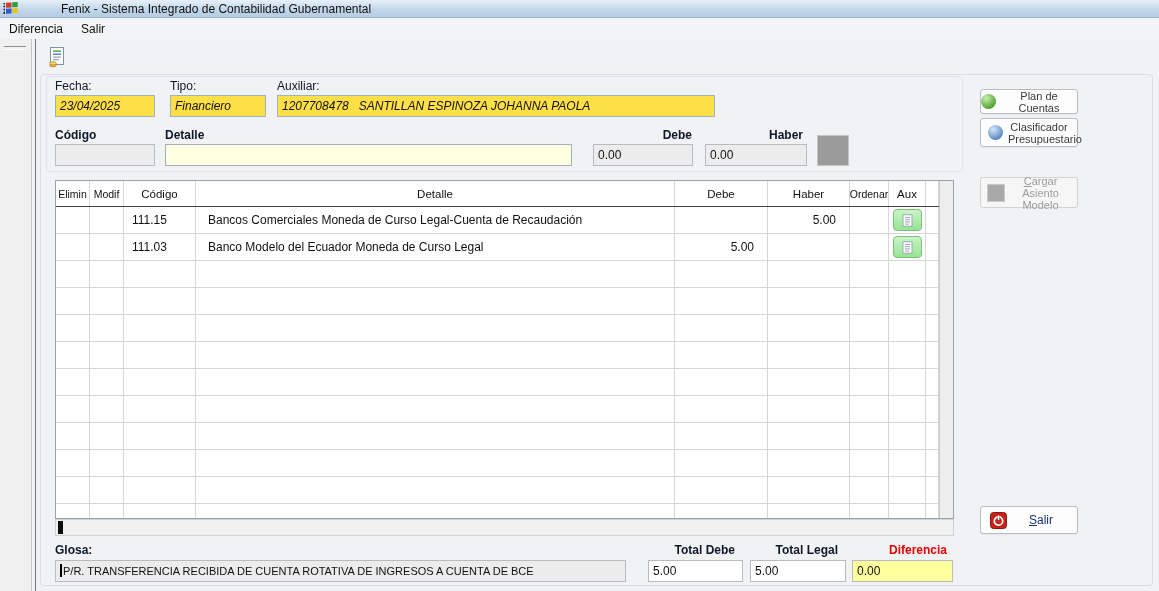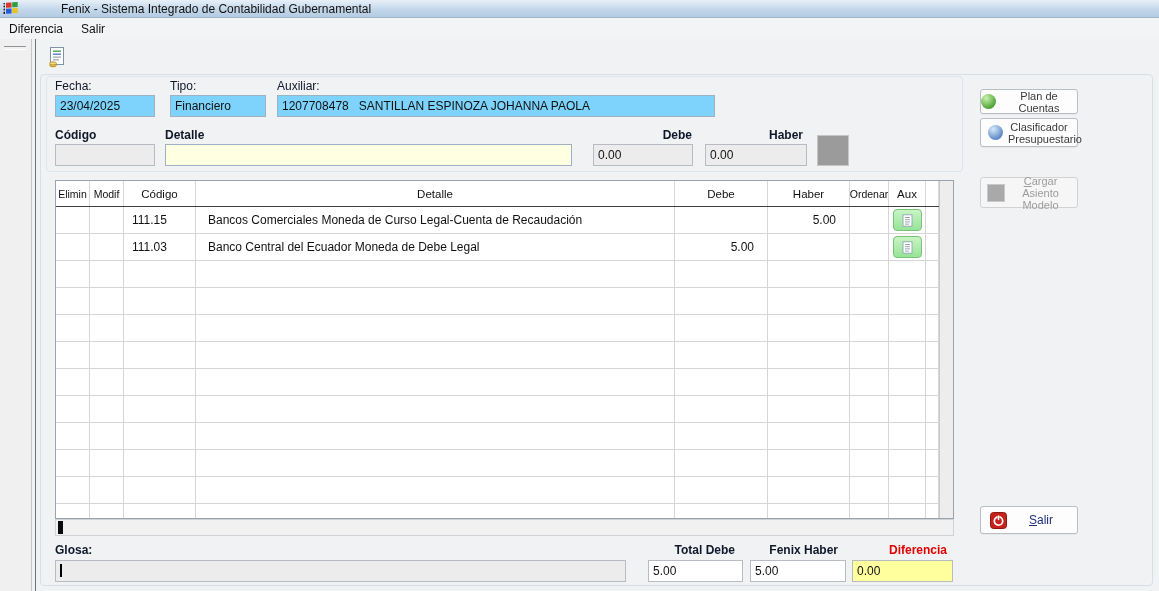--- a/index.html
+++ b/index.html
@@ -23,21 +23,21 @@
   
   .outerbox{position:absolute;left:40px;top:74px;width:1113px;height:512px;border:1px solid #d9dfe6;border-radius:4px;box-sizing:border-box;}
   .formbox{position:absolute;left:46px;top:76px;width:917px;height:96px;border:1px solid #dbe6f0;border-radius:4px;box-sizing:border-box;}
   
   .lbl{position:absolute;font-size:12px;color:#0f172a;white-space:nowrap;}
   .lbl.b{font-weight:bold;}
   .lbl.r{text-align:right;}
   .lbl.red{color:#e30000;font-weight:bold;}
   .fld{position:absolute;box-sizing:border-box;border:1px solid #9db2c2;background:#fff;
        font-size:12px;color:#111;padding:2px 4px;line-height:16px;overflow:hidden;white-space:pre;}
-  .fld.cyan{background:#7dd3fc;}
+  .fld.cyan{background:#fde047;font-style:italic;}
   .fld.yellow{background:#ffffe1;}
   .fld.gray{background:#ececec;border-color:#b7bcc2;}
   .fld.warn{background:#ffff9e;border-color:#b7bcc2;}
   .fld.white{border-color:#b7bcc2;}
   .fld.num{text-align:left;padding-right:20px;}
   .caret{display:inline-block;width:2px;height:13px;background:#000;vertical-align:-2px;margin-right:1px;}
   .swatch{position:absolute;left:817px;top:135px;width:32px;height:31px;background:#9b9b9b;border:1px solid #c6c6c6;box-sizing:border-box;cursor:pointer;}
   
   .grid{position:absolute;left:55px;top:180px;width:899px;height:339px;background:#fff;border:1px solid #9aa2aa;box-sizing:border-box;overflow:hidden;}
   .gridinner{position:absolute;left:0;top:0;right:14px;bottom:0;}
@@ -172,21 +172,21 @@
             </svg>
           </span>
         </div>
         <div class="cell"></div>
       </div>
 
       <div class="grow">
         <div class="cell"></div>
         <div class="cell"></div>
         <div class="cell code">111.03</div>
-        <div class="cell det">Banco Central del Ecuador Moneda de Debe Legal</div>
+        <div class="cell det">Banco Modelo del Ecuador Moneda de Curso Legal</div>
         <div class="cell num">5.00</div>
         <div class="cell num"></div>
         <div class="cell"></div>
         <div class="cell ctr">
           <span class="auxbtn">
             <svg width="11" height="13" viewBox="0 0 11 13">
               <rect x="1" y="0.8" width="9" height="11.4" fill="#fff" stroke="#8fa4b5" stroke-width="0.9"></rect>
               <rect x="3" y="3" width="5" height="1" fill="#9aa7b2"></rect>
               <rect x="3" y="5.2" width="5" height="1" fill="#9aa7b2"></rect>
               <rect x="3" y="7.4" width="5" height="1" fill="#9aa7b2"></rect>
@@ -311,26 +311,26 @@
         </div>
     </div>
     <div class="vscroll"></div>
   </div>
 
   <div class="hscroll">
     <div class="hthumb"></div>
   </div>
 
   <div class="lbl b" style="left:55px;top:543px;">Glosa:</div>
-  <div class="fld gray" style="left:55px;top:560px;width:571px;height:22px;font-size:11px;"><span class="caret"></span></div>
+  <div class="fld gray" style="left:55px;top:560px;width:571px;height:22px;font-size:11px;"><span class="caret"></span><span>P/R. TRANSFERENCIA RECIBIDA DE CUENTA ROTATIVA DE INGRESOS A CUENTA DE BCE</span></div>
 
   <div class="lbl b r" style="left:648px;top:543px;width:87px;">Total Debe</div>
   <div class="fld white num" style="left:648px;top:560px;width:95px;height:22px;">5.00</div>
 
-  <div class="lbl b r" style="left:750px;top:543px;width:88px;">Fenix Haber</div>
+  <div class="lbl b r" style="left:750px;top:543px;width:88px;">Total Legal</div>
   <div class="fld white num" style="left:750px;top:560px;width:96px;height:22px;">5.00</div>
 
   <div class="lbl red r" style="left:852px;top:543px;width:95px;">Diferencia</div>
   <div class="fld warn num" style="left:852px;top:560px;width:101px;height:22px;">0.00</div>
 
   <div class="sbtn" style="top:89px;height:25px;">
     <span class="sphere green"></span>
     <span>Plan de Cuentas</span>
   </div>
 

